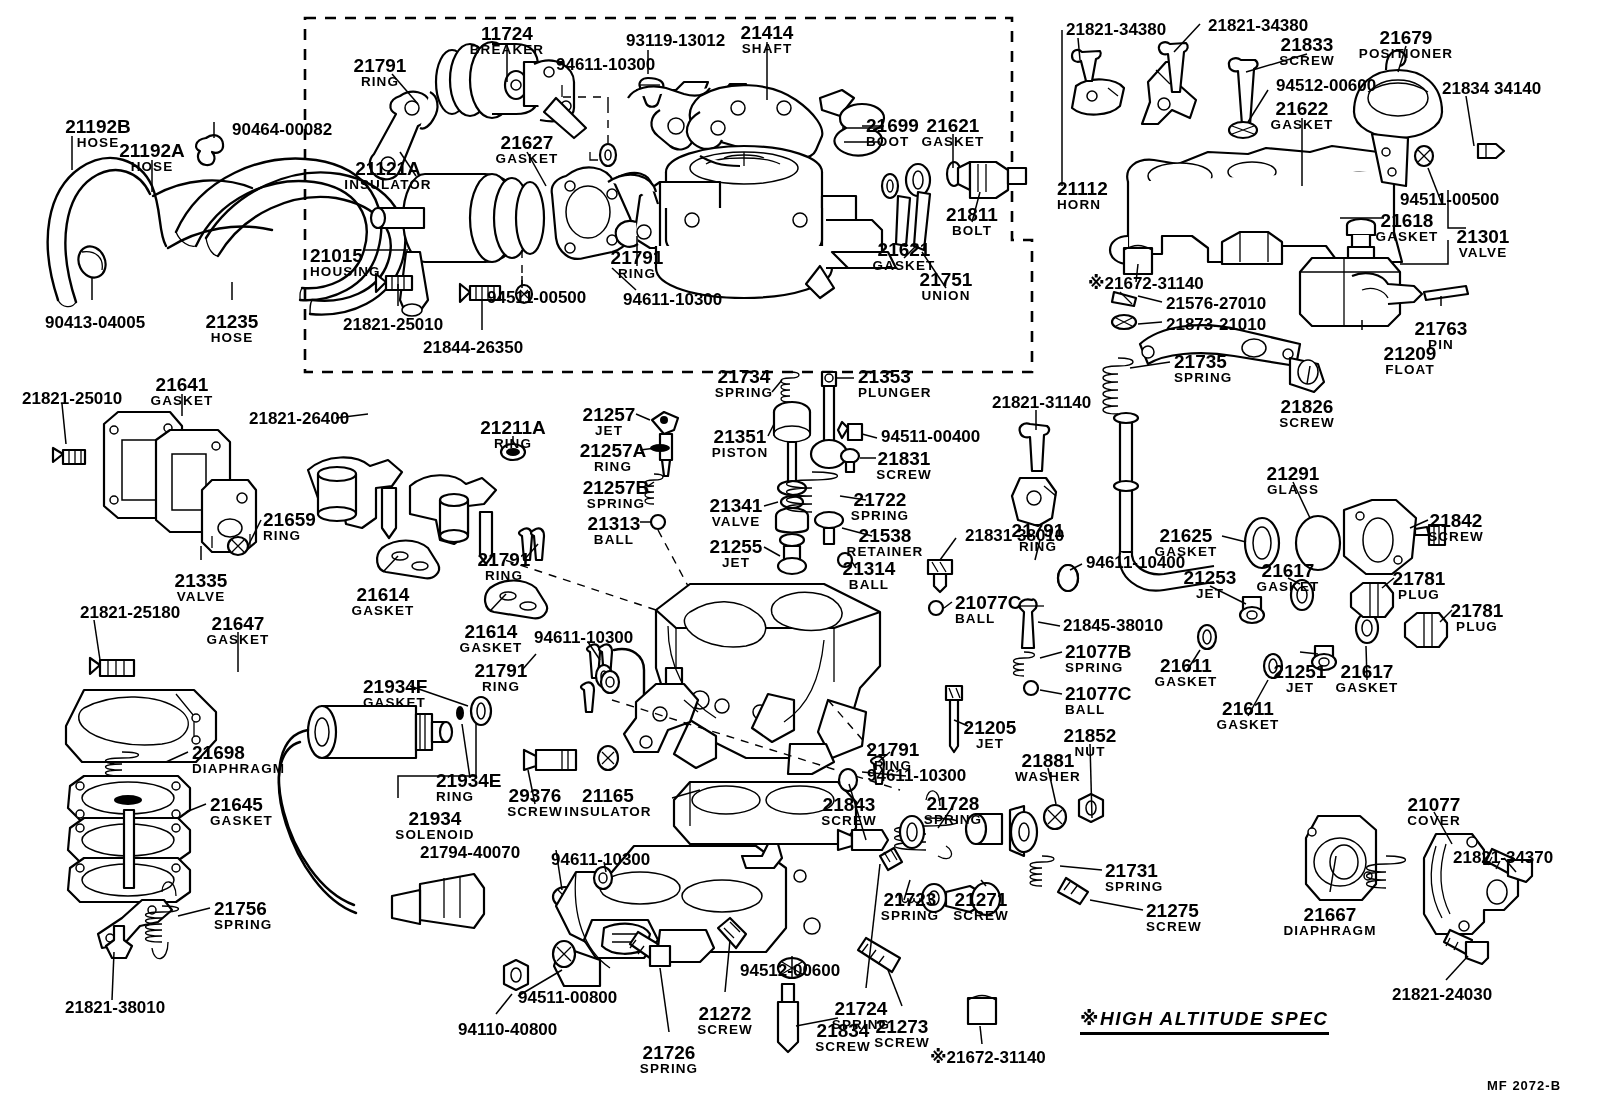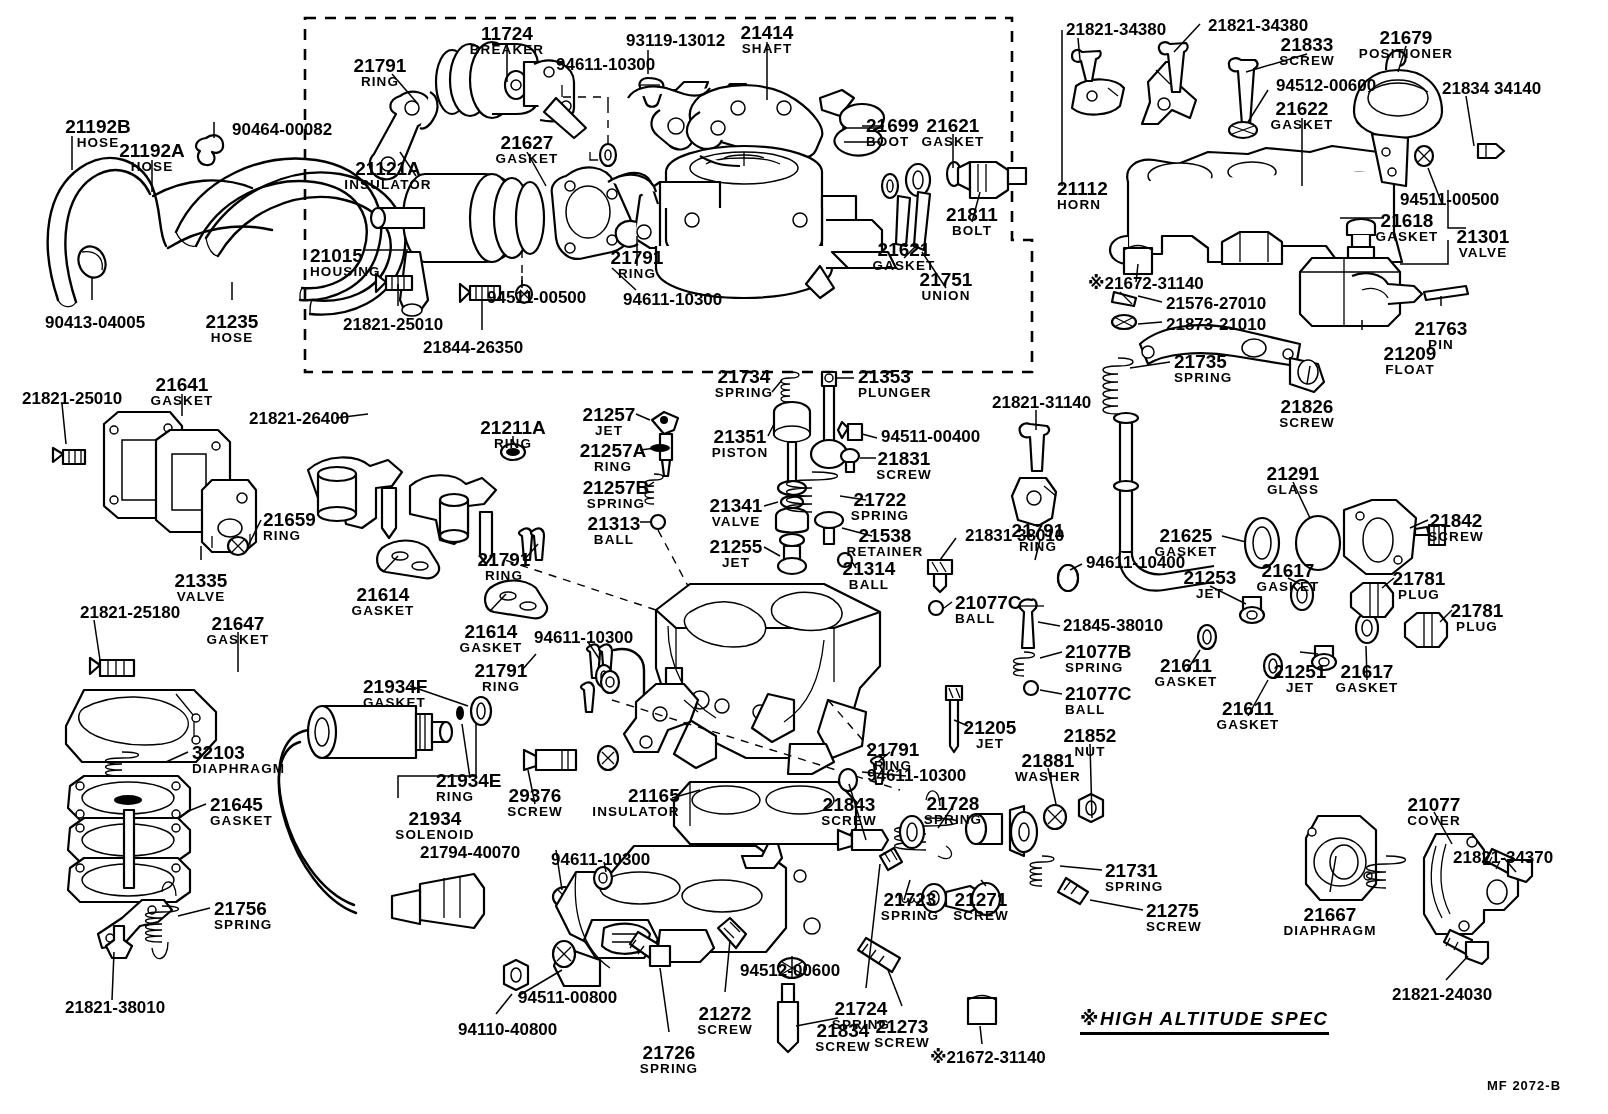--- a/index.html
+++ b/index.html
@@ -1244,21 +1244,21 @@
         <span class="nm">WASHER</span>
       </div>
       <div class="lbl small" style="left: 80px; top: 605px;">
         <span class="num">21821-25180</span>
       </div>
       <div class="lbl c" style="left: 238px; top: 615px;">
         <span class="num">21647</span>
         <span class="nm">GASKET</span>
       </div>
       <div class="lbl" style="left: 192px; top: 744px;">
-        <span class="num">32103</span>
+        <span class="num">21698</span>
         <span class="nm">DIAPHRAGM</span>
       </div>
       <div class="lbl" style="left: 210px; top: 796px;">
         <span class="num">21645</span>
         <span class="nm">GASKET</span>
       </div>
       <div class="lbl" style="left: 214px; top: 900px;">
         <span class="num">21756</span>
         <span class="nm">SPRING</span>
       </div>
@@ -1274,21 +1274,21 @@
         <span class="nm">RING</span>
       </div>
       <div class="lbl c" style="left: 435px; top: 810px;">
         <span class="num">21934</span>
         <span class="nm">SOLENOID</span>
       </div>
       <div class="lbl c" style="left: 535px; top: 787px;">
         <span class="num">29376</span>
         <span class="nm">SCREW</span>
       </div>
-      <div class="lbl c" style="left: 636px; top: 787px; text-align: right;">
+      <div class="lbl c" style="left: 608px; top: 787px;">
         <span class="num">21165</span>
         <span class="nm">INSULATOR</span>
       </div>
       <div class="lbl small" style="left: 420px; top: 845px;">
         <span class="num">21794-40070</span>
       </div>
       <div class="lbl small" style="left: 551px; top: 852px;">
         <span class="num">94611-10300</span>
       </div>
       <div class="lbl small" style="left: 518px; top: 990px;">

